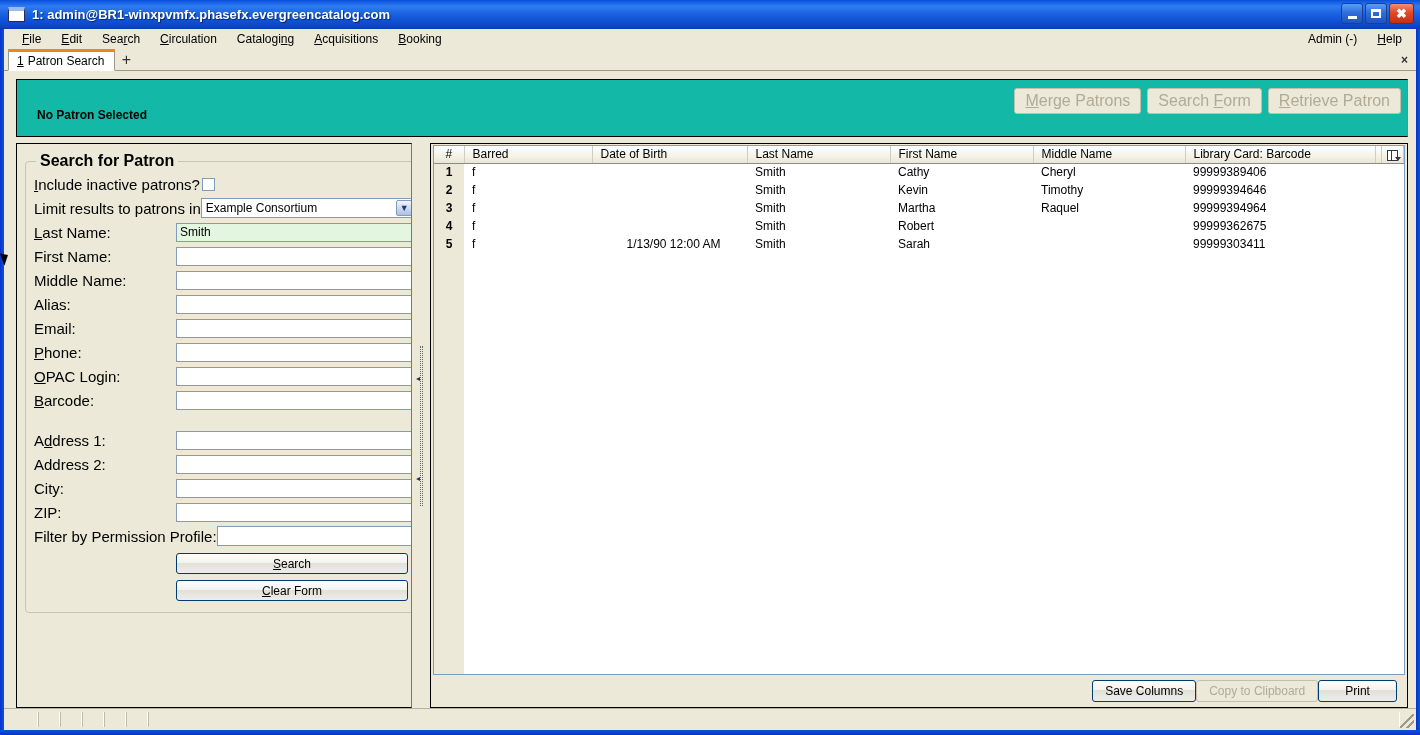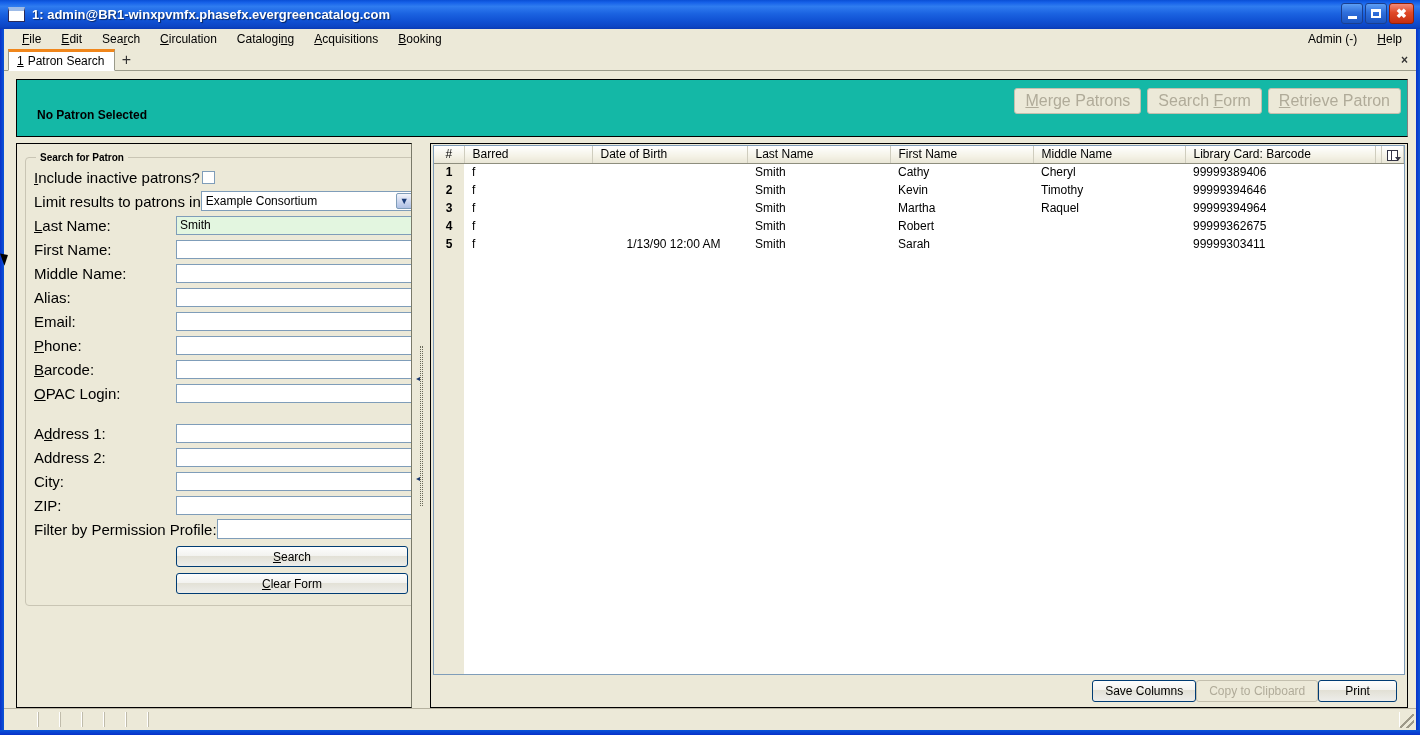--- a/index.html
+++ b/index.html
@@ -180,21 +180,21 @@
     padding: 6px;
     overflow: hidden;
   }
   fieldset.search-box {
     border: 1px solid #c9c5b4;
     border-radius: 4px;
     margin: 2px 2px 0 2px;
     padding: 2px 8px 10px 8px;
   }
   fieldset.search-box > legend {
-    font-size: 10px; font-weight: bold;
+    font-size: 16px; font-weight: bold;
     padding: 0 4px;
     margin-left: 2px;
   }
   .frow {
     display: flex; align-items: center;
     height: 24px;
   }
   .frow.gap { height: 16px; }
   .flabel {
     flex: 0 0 142px;
@@ -501,25 +501,25 @@
           </div>
           <div class="frow">
             <div class="flabel">Email:</div>
             <input class="finput" type="text" value="" style="">
           </div>
           <div class="frow">
             <div class="flabel"><span class="mn">P</span>hone:</div>
             <input class="finput" type="text" value="" style="">
           </div>
           <div class="frow">
+            <div class="flabel"><span class="mn">O</span>PAC Login:</div>
+            <input class="finput" type="text" value="" style="">
+          </div>
+          <div class="frow">
             <div class="flabel"><span class="mn">B</span>arcode:</div>
-            <input class="finput" type="text" value="" style="">
-          </div>
-          <div class="frow">
-            <div class="flabel"><span class="mn">O</span>PAC Login:</div>
             <input class="finput" type="text" value="" style="">
           </div>
 
           <div class="frow gap"></div>
 
           <div class="frow">
             <div class="flabel">A<span class="mn">d</span>dress 1:</div>
             <input class="finput" type="text" value="" style="">
           </div>
           <div class="frow">

